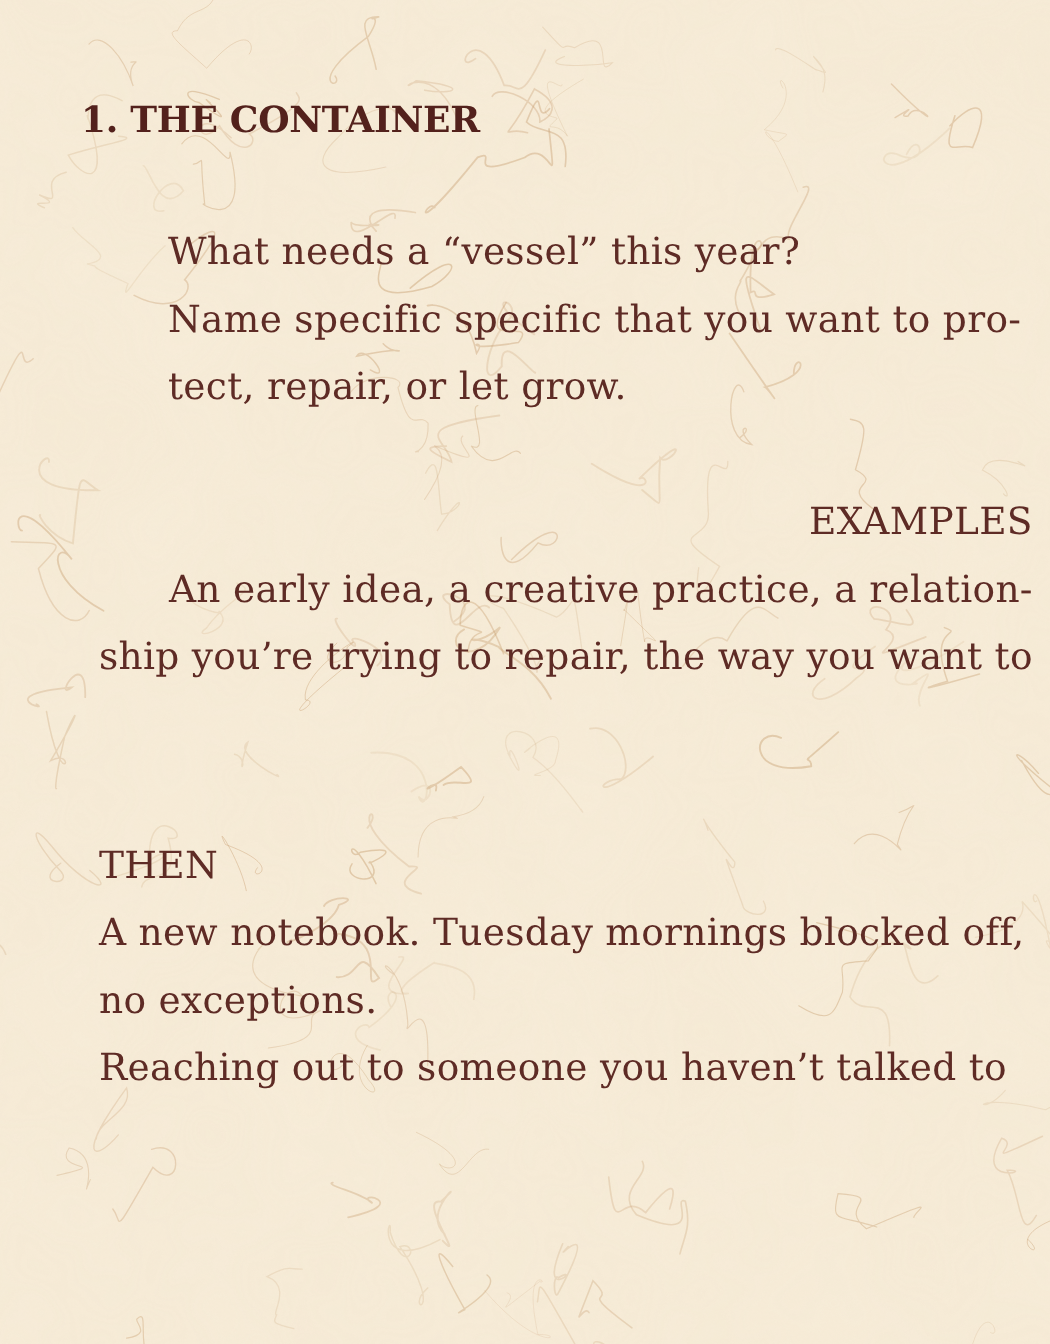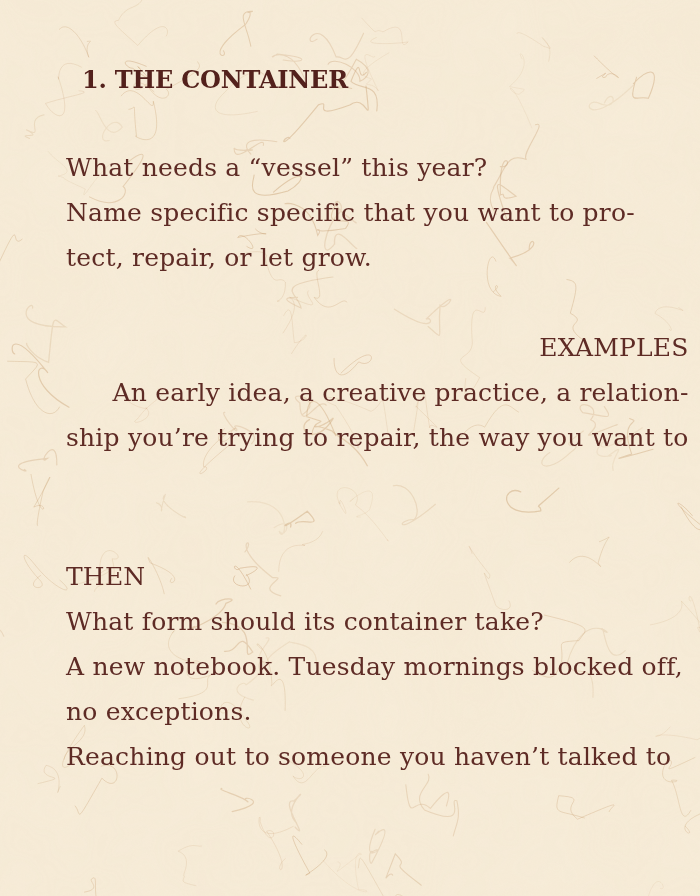--- a/index.html
+++ b/index.html
@@ -20,21 +20,21 @@
     color: var(--ink, #5e2b25);
   }
   #texture {
     position: absolute;
     inset: 0;
     display: block;
     pointer-events: none;
   }
   .heading {
     position: absolute;
-    left: 82px;
+    left: 54px;
     top: 57px;
     margin: 0;
     height: 45px;
     line-height: 45px;
     font-size: 24px;
     font-weight: 700;
     letter-spacing: -0.2px;
     white-space: nowrap;
     color: var(--ink-heading, #53211c);
   }
@@ -48,21 +48,21 @@
     height: 45px;
     line-height: 45px;
     font-size: 25px;
     letter-spacing: 0.2px;
     white-space: nowrap;
     color: var(--ink, #5e2b25);
   }
   .label-line {
     color: var(--ink, #5e2b25);
   }
-  .section-1 { top: 145px; }
+  .section-1 { top: 145px; margin-left: 46px; }
   .section-2 { top: 325px; text-align: right; }
   .section-3 { top: 554px; }
 </style>
 </head>
 <body>
 
 <div class="paper">
 
   <svg id="texture" width="700" height="896" viewBox="0 0 700 896" xmlns="http://www.w3.org/2000/svg">
     <defs>
@@ -200,19 +200,18 @@
   </section>
 
   <section class="block section-2">
     <span class="line label-line">EXAMPLES</span>
     <span class="line">An early idea, a creative practice, a relation-</span>
     <span class="line">ship you’re trying to repair, the way you want to</span>
   </section>
 
   <section class="block section-3">
     <span class="line label-line">THEN</span>
-    <span class="line">What form should its container take?</span>
     <span class="line">A new notebook. Tuesday mornings blocked off,</span>
     <span class="line">no exceptions.</span>
     <span class="line">Reaching out to someone you haven’t talked to</span>
   </section>
 
 </div>
 
 </body></html>

